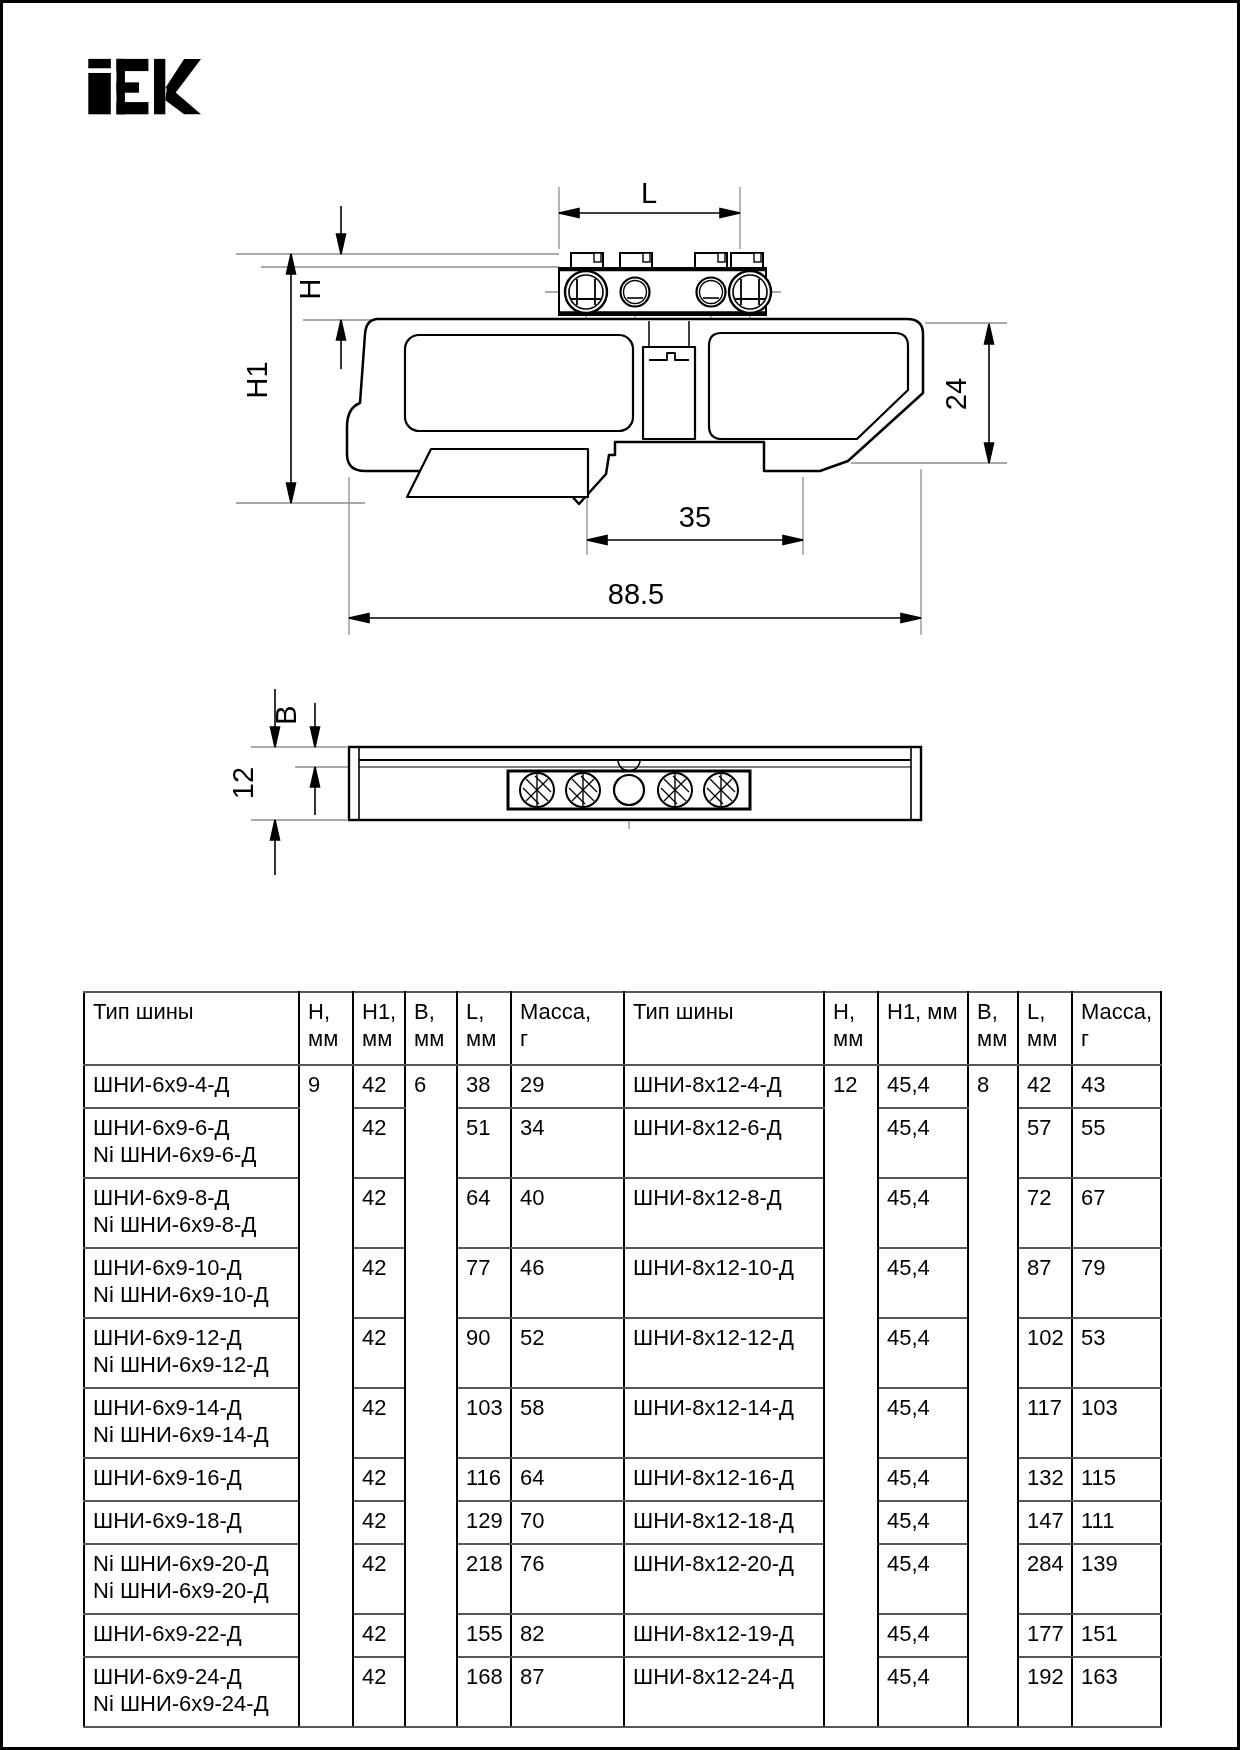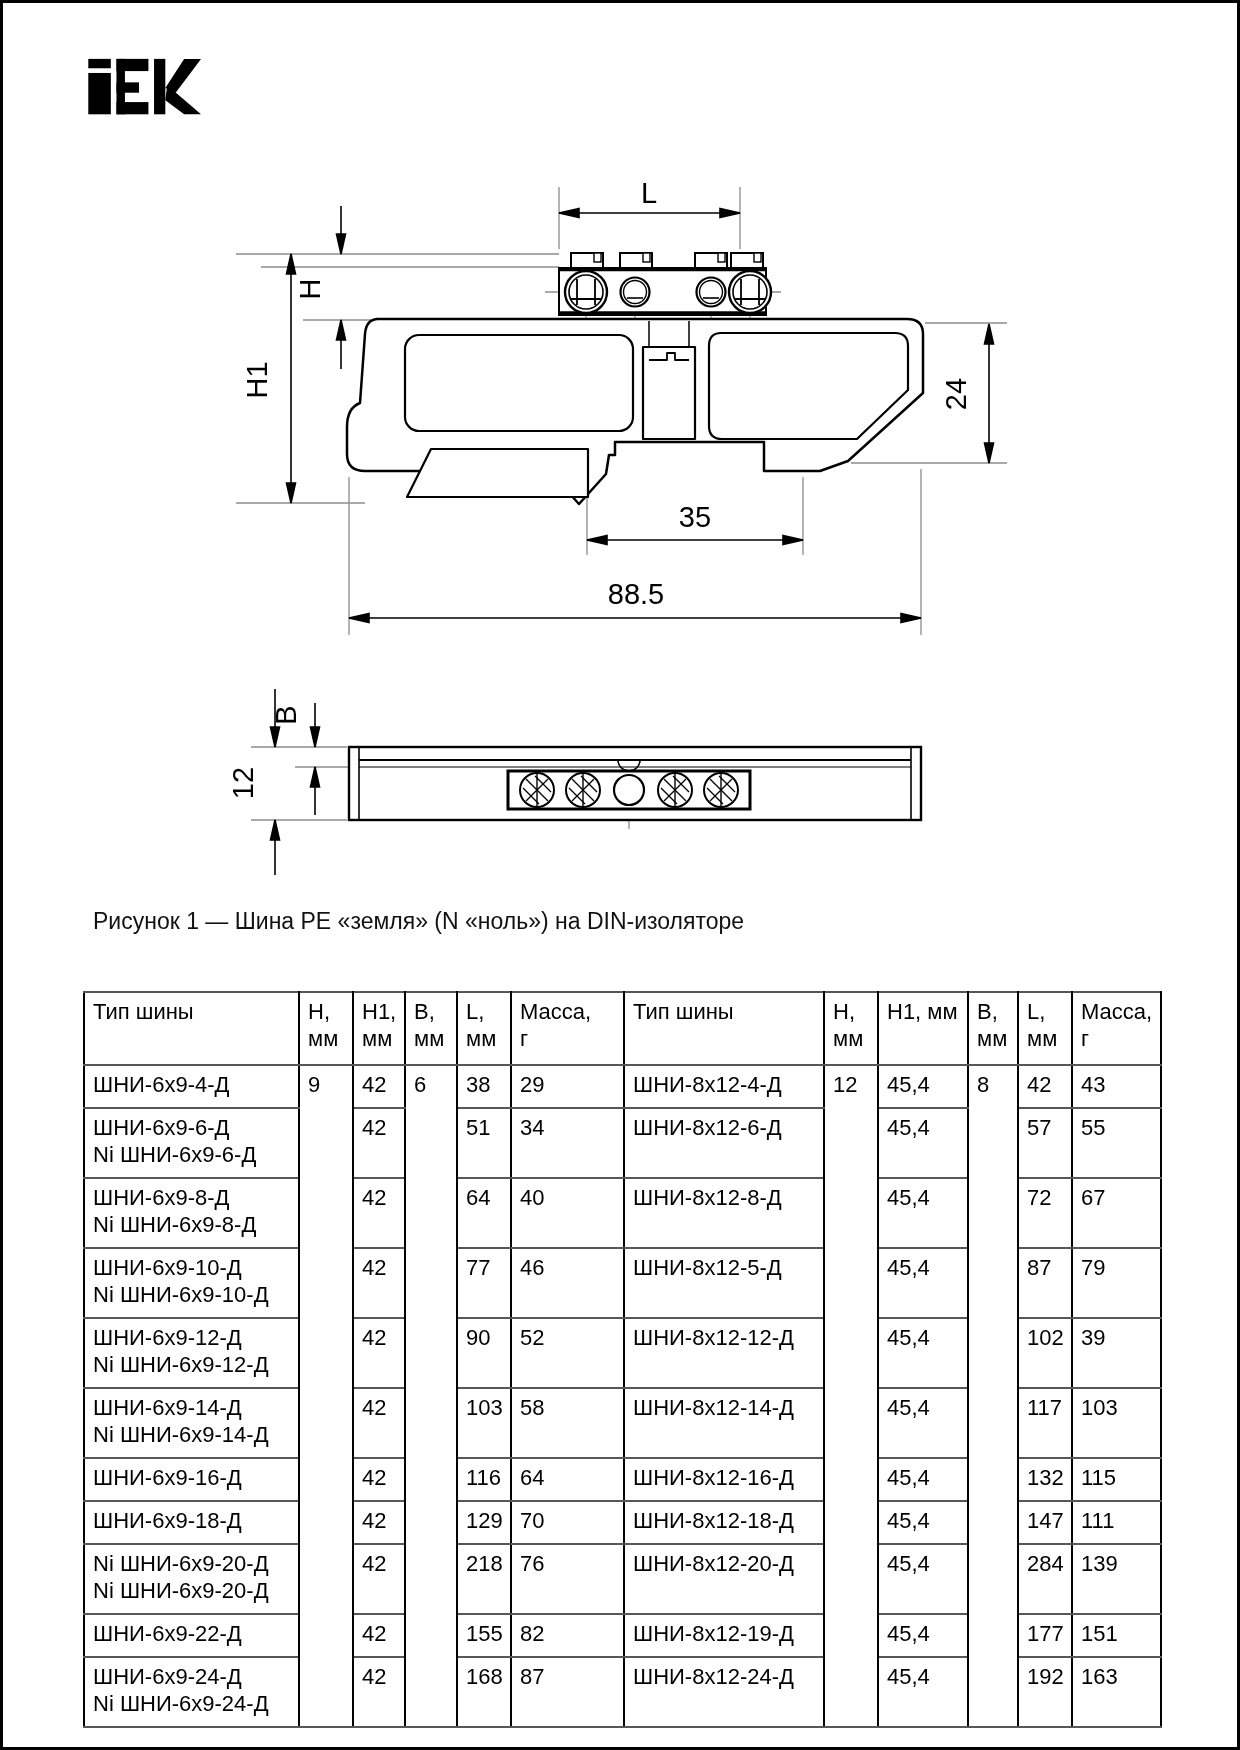--- a/index.html
+++ b/index.html
@@ -191,21 +191,20 @@
     <text class="dim-label" x="646" y="200" text-anchor="middle">L</text>
     <text class="dim-label" x="317" y="286" text-anchor="middle" transform="rotate(-90 317 286)">H</text>
     <text class="dim-label" x="264" y="377" text-anchor="middle" transform="rotate(-90 264 377)">H1</text>
     <text class="dim-label" x="963" y="391" text-anchor="middle" transform="rotate(-90 963 391)">24</text>
     <text class="dim-label" x="692" y="524" text-anchor="middle">35</text>
     <text class="dim-label" x="633" y="601" text-anchor="middle">88.5</text>
     <text class="dim-label" x="293" y="712" text-anchor="middle" transform="rotate(-90 293 712)">B</text>
     <text class="dim-label" x="250" y="780" text-anchor="middle" transform="rotate(-90 250 780)">12</text>
   </svg>
 
-  <div class="caption">Рисунок 1 — Шина PE «земля» (N «ноль») на DIN-изоляторе</div>
 
   <table class="spec-table">
     <colgroup>
       <col style="width:215px">
         <col style="width:54px">
         <col style="width:52px">
         <col style="width:52px">
         <col style="width:54px">
         <col style="width:113px">
       <col style="width:200px">
@@ -276,35 +275,35 @@
         <td>45,4</td>
         <td>72</td>
         <td>67</td>
       </tr>
       <tr>
         <td>ШНИ-6х9-10-Д
 Ni ШНИ-6х9-10-Д</td>
         <td>42</td>
         <td>77</td>
         <td>46</td>
-        <td>ШНИ-8х12-5-Д</td>
+        <td>ШНИ-8х12-10-Д</td>
         <td>45,4</td>
         <td>87</td>
         <td>79</td>
       </tr>
       <tr>
         <td>ШНИ-6х9-12-Д
 Ni ШНИ-6х9-12-Д</td>
         <td>42</td>
         <td>90</td>
         <td>52</td>
         <td>ШНИ-8х12-12-Д</td>
         <td>45,4</td>
         <td>102</td>
-        <td>39</td>
+        <td>53</td>
       </tr>
       <tr>
         <td>ШНИ-6х9-14-Д
 Ni ШНИ-6х9-14-Д</td>
         <td>42</td>
         <td>103</td>
         <td>58</td>
         <td>ШНИ-8х12-14-Д</td>
         <td>45,4</td>
         <td>117</td>

